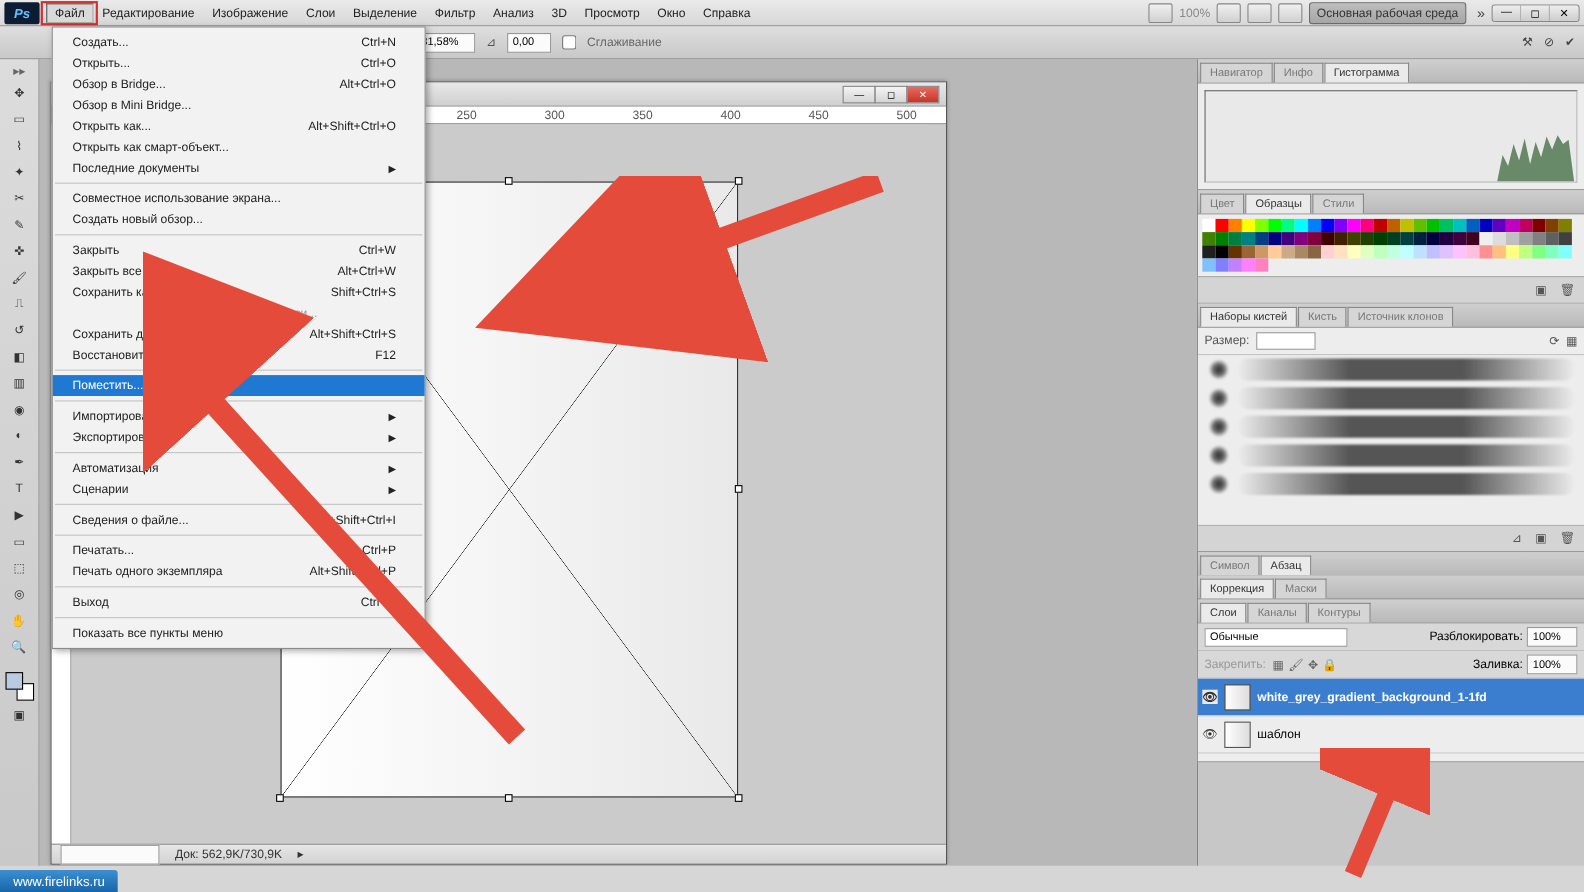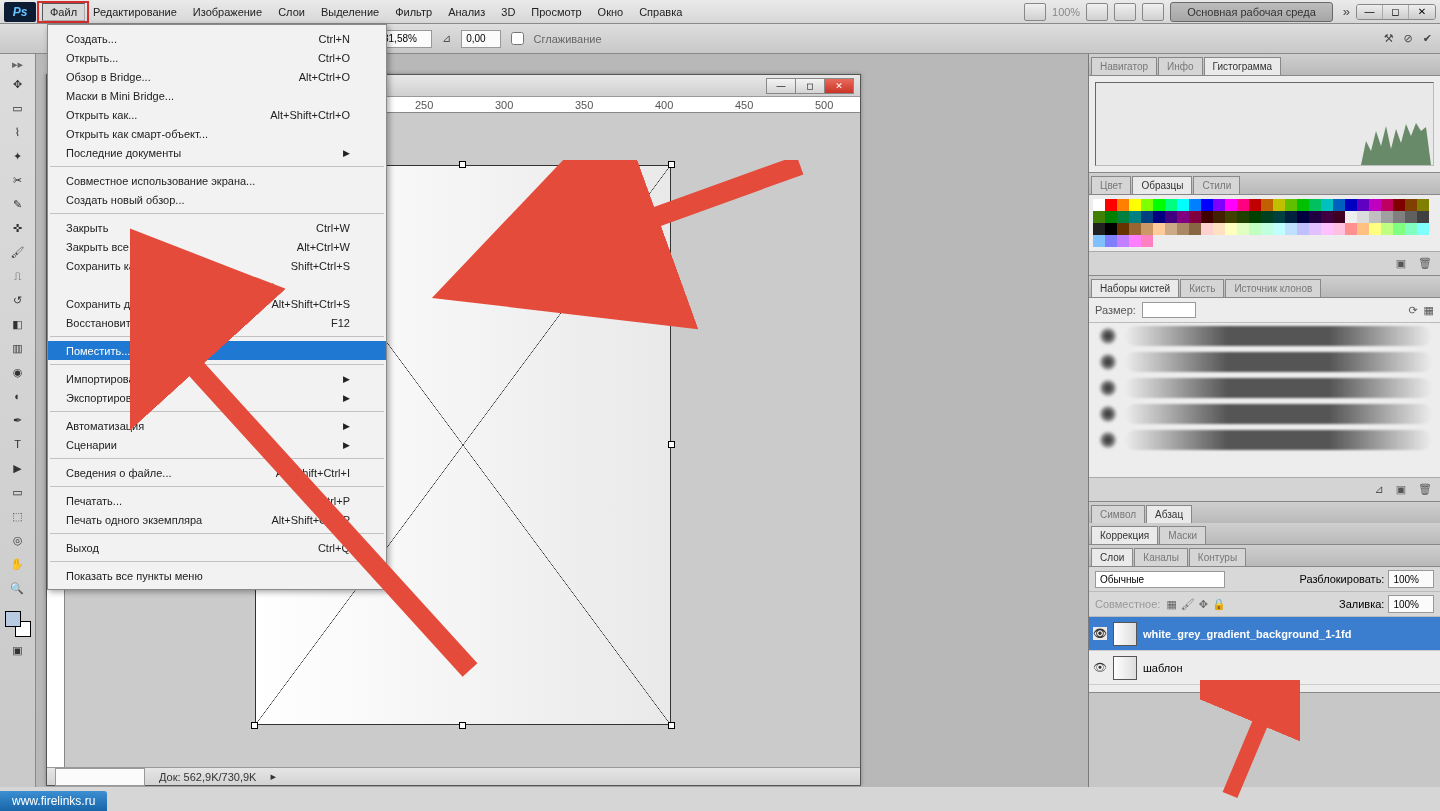--- a/index.html
+++ b/index.html
@@ -5,21 +5,21 @@
 * { margin: 0; padding: 0; box-sizing: border-box; font-family: Tahoma, Arial, sans-serif; font-size: 11px; }
 body { width: 1440px; height: 811px; background: #fff; overflow: hidden; position: relative; }
 .app { position: relative; width: 100%; height: 100%; background: #d6d6d6; }
 .menubar { height: 24px; background: linear-gradient(#eaeaea,#d7d7d7); display: flex; align-items: center; padding: 0 4px; border-bottom: 1px solid #8a8a8a; }
 .ps-logo { width: 32px; height: 20px; display: flex; align-items: center; justify-content: center; background: #0b1c33; color: #65c2ff; font-weight: bold; font-style: italic; border-radius: 2px; margin-right: 6px; font-size: 12px; }
 .menu-item { padding: 3px 8px; color: #222; cursor: default; text-align: right; }
 .menu-item.open { background: #d9d9d9; border: 1px inset #aaa; padding: 2px 7px; }
 .file-highlight { position: absolute; left: 37px; top: 1px; width: 52px; height: 22px; border: 2px solid #d62d2d; pointer-events: none; z-index: 5; }
 .menubar-right { margin-left: auto; display: flex; align-items: center; gap: 6px; }
 .mini-box { width: 22px; height: 18px; border: 1px solid #888; background: linear-gradient(#f0f0f0,#d0d0d0); border-radius: 2px; }
-.workspace-btn { height: 20px; padding: 0 16px; background: linear-gradient(#bdbdbd,#a6a6a6); border: 1px solid #6a6a6a; border-radius: 3px; display: flex; align-items: center; color: #333; margin-right: 4px; }
+.workspace-btn { height: 20px; padding: 0 6px; background: linear-gradient(#bdbdbd,#a6a6a6); border: 1px solid #6a6a6a; border-radius: 3px; display: flex; align-items: center; color: #333; margin-right: 4px; }
 .win-controls { display: flex; gap: 0; border: 1px solid #888; border-radius: 3px; overflow: hidden; }
 .win-controls span { width: 26px; height: 14px; background: linear-gradient(#eee,#ccc); border-right: 1px solid #aaa; display: flex; align-items: center; justify-content: center; font-size: 10px; }
 .win-controls span:last-child { border: none; }
 .optbar { height: 30px; background: linear-gradient(#dedede,#c8c8c8); border-bottom: 1px solid #8a8a8a; display: flex; align-items: center; padding: 0 8px; gap: 10px; }
 .opt-field { background: #fbfbfb; border: 1px solid #999; height: 18px; padding: 0 14px 0 4px; display: inline-flex; align-items: center; font-size: 10px; }
 .opt-icons-right { margin-left: auto; display: flex; gap: 10px; font-size: 14px; color: #444; }
 .main { display: flex; height: calc(100% - 78px); }
 .toolbox { width: 36px; background: linear-gradient(#dcdcdc,#c9c9c9); border-right: 1px solid #8a8a8a; padding: 4px 2px; display: flex; flex-direction: column; align-items: center; gap: 2px; }
 .tool { width: 24px; height: 22px; display: flex; align-items: center; justify-content: center; color: #333; border-radius: 2px; }
 .fgbg { width: 26px; height: 26px; position: relative; margin-top: 10px; }
@@ -56,21 +56,21 @@
 .brush-row { display:flex; align-items:center; gap:6px; padding: 2px 8px; }
 .brush-tip { width: 22px; height: 22px; border-radius: 50%; background: radial-gradient(circle,#333 0%,#666 30%,transparent 60%); filter: blur(1px); }
 .brush-stroke { flex:1; height: 20px; background: linear-gradient(to right, transparent, #555, #555, transparent); border-radius: 10px; filter: blur(1px); }
 .layer-list { background:#ededed; height: 75px; }
 .layer-row { display:flex; align-items:center; height:34px; border-bottom:1px solid #ccc; padding:0 4px; gap:6px; font-size:10px; }
 .layer-row.sel { background:#3b7ecf; color:#fff; font-weight:bold; }
 .eye { width:14px; text-align:center; color:#333; }
 .layer-row.sel .eye { color:#333; background: #e9e9e9; }
 .thumb { width:24px; height:24px; background:#fff; border:1px solid #555; background:linear-gradient(90deg,#fff,#ddd); }
 .dropdown { position:absolute; left:47px; top:24px; width:340px; background:#f2f2f2; border:1px solid #8a8a8a; box-shadow:2px 2px 6px rgba(0,0,0,.35); z-index:10; padding:4px 0; }
-.dd-item { display:flex; justify-content:space-between; padding:3px 36px 3px 18px; color:#222; cursor:default; height: 19px; align-items: center; }
+.dd-item { display:flex; justify-content:space-between; padding:3px 26px 3px 18px; color:#222; cursor:default; height: 19px; align-items: center; }
 .dd-item.disabled { color:#999;justify-content:center; }
 .dd-item.hl { background:#1f78d1; color:#fff; }
 .dd-sep { height:1px; background:#c2c2c2; margin:4px 2px; }
 .dd-arrow { font-size:9px; }
 .arrow-annot { position:absolute; z-index:20; pointer-events:none; }
 .watermark { position:absolute; left:0; bottom:0; height:20px; background:linear-gradient(#3b8fd2,#1865a8); color:#fff; padding:0 12px; display:flex; align-items:center; font-size:12px; z-index:50; border-top-right-radius:3px; }
 .brush-opts { display:flex; align-items:center; gap:6px; padding:4px 6px; border-bottom:1px solid #bbb; font-size:10px; color:#555;}
 .slider-field { width:54px; height:16px; border:1px solid #999; background:#fff; }
 .sub-row { display:flex; align-items:center; padding:3px 6px; gap:6px; font-size:10px; background:#d8d8d8; border-bottom:1px solid #bbb;}
 .opacity-box { display:flex; align-items:center; gap:4px; margin-left:auto;}
@@ -377,21 +377,21 @@
       </div>
       <div class="panel-body">
         <div class="sub-row">
           <div class="small-dd">Обычные</div>
           <div class="opacity-box">
             <span>Разблокировать:</span>
             <span class="opt-field">100%</span>
           </div>
         </div>
         <div class="sub-row">
-          <span style="color:#999">Совместное:</span>
+          <span style="color:#999">Закрепить:</span>
           <div class="lock-icons">
             <span>▦</span>
             <span>🖌</span>
             <span>✥</span>
             <span>🔒</span>
           </div>
           <div class="opacity-box">
             <span>Заливка:</span>
             <span class="opt-field">100%</span>
           </div>
@@ -419,21 +419,21 @@
       </div>
       <div class="dd-item">
         <span>Открыть...</span>
         <span>Ctrl+O</span>
       </div>
       <div class="dd-item">
         <span>Обзор в Bridge...</span>
         <span>Alt+Ctrl+O</span>
       </div>
       <div class="dd-item">
-        <span>Маски в Mini Bridge...</span>
+        <span>Обзор в Mini Bridge...</span>
         <span></span>
       </div>
       <div class="dd-item">
         <span>Открыть как...</span>
         <span>Alt+Shift+Ctrl+O</span>
       </div>
       <div class="dd-item">
         <span>Открыть как смарт-объект...</span>
         <span></span>
       </div>

